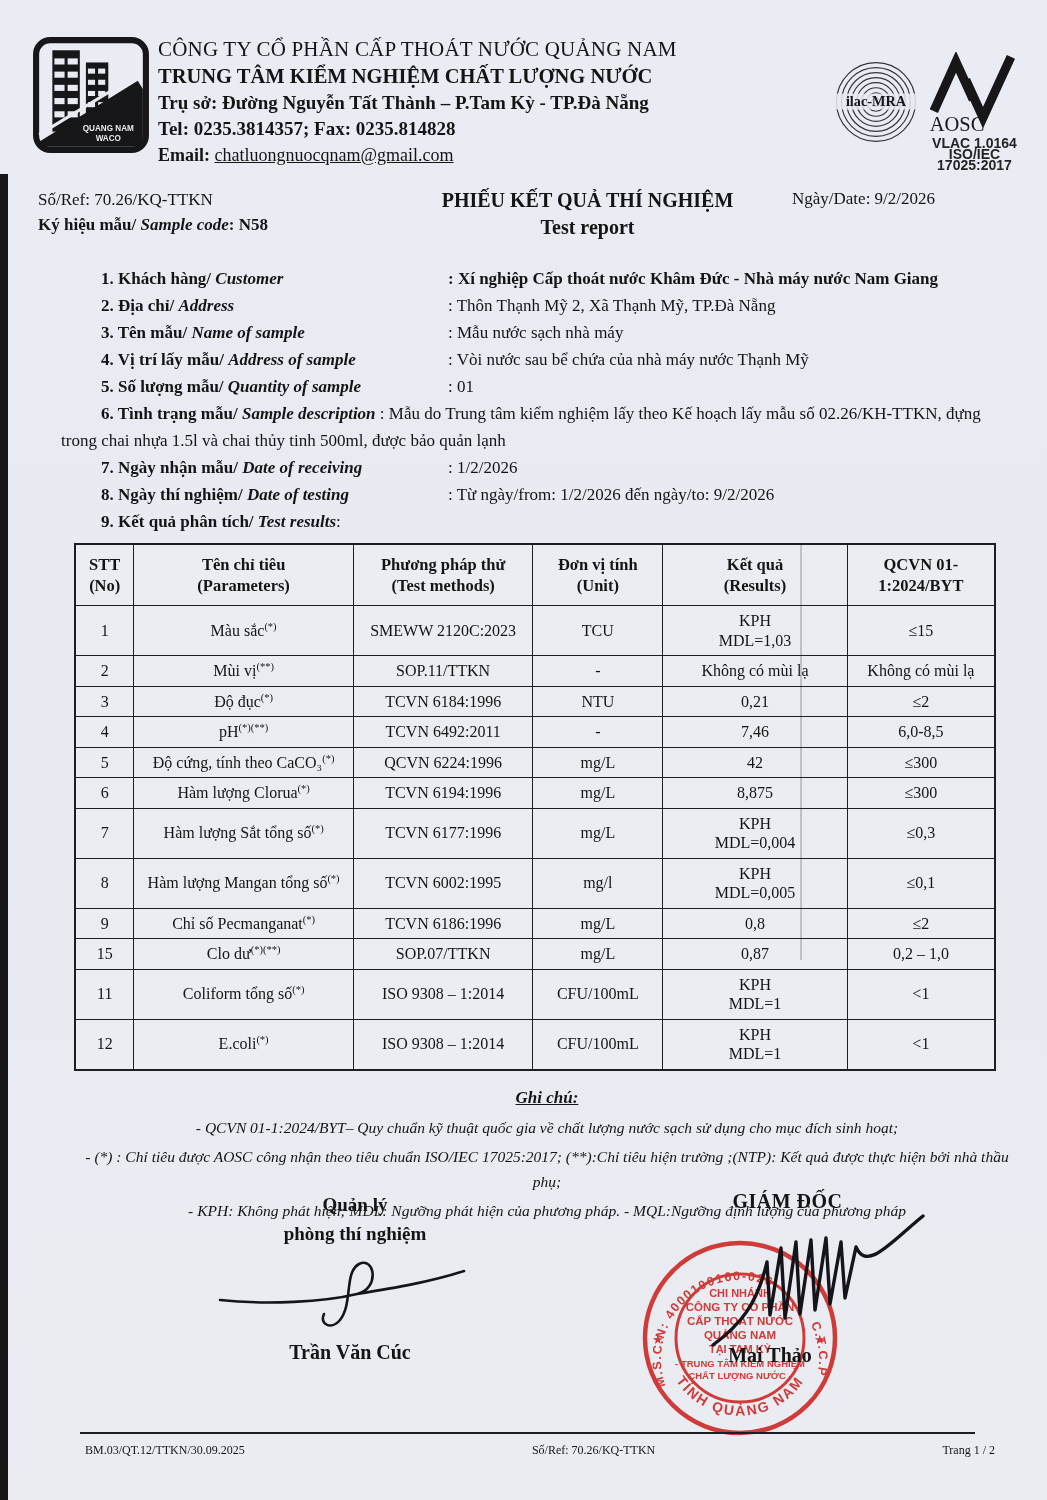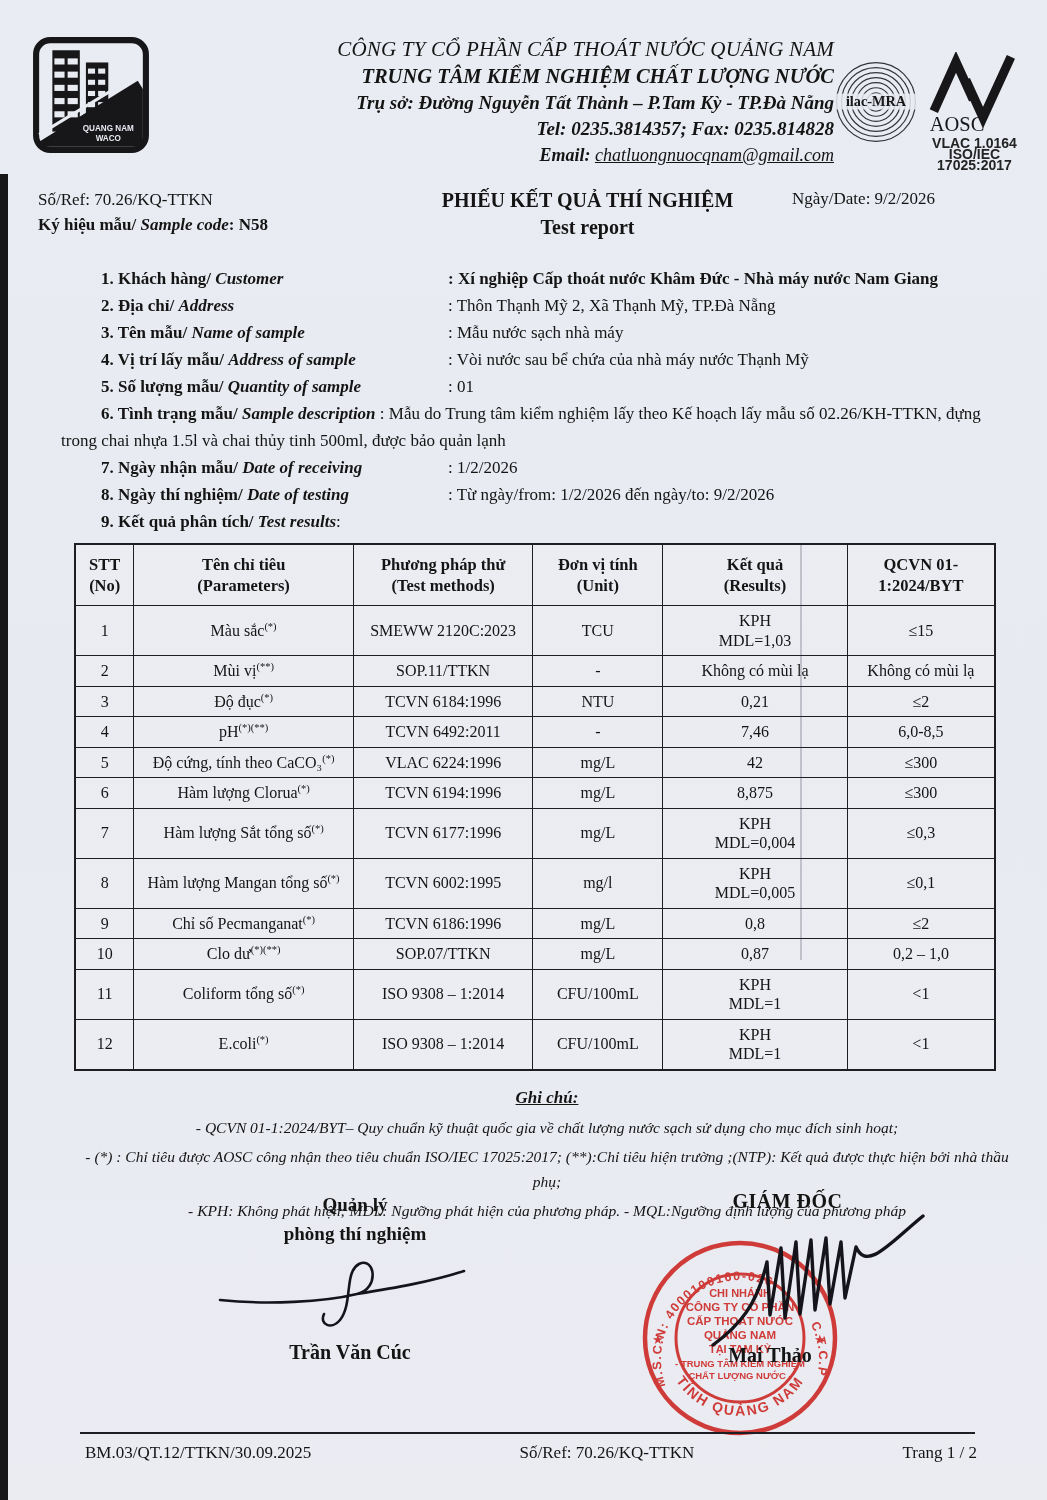--- a/index.html
+++ b/index.html
@@ -4,21 +4,21 @@
 <style>
   html,body{margin:0;padding:0;}
   body{width:1047px;height:1500px;background:#e9ebf2;overflow:hidden;}
   .page{position:relative;width:1047px;height:1500px;font-family:"Liberation Serif",serif;color:#141414;background:linear-gradient(180deg,#eaecf3 0%,#e8eaf1 50%,#eaecf2 100%);}
   .edge-line{position:absolute;left:0;top:174px;width:8px;height:1326px;background:#17171a;}
   .fold-line{position:absolute;left:800px;top:545px;width:2px;height:415px;background:rgba(40,40,60,.22);}
 
   
   .header{display:flex;padding:34px 18px 0 30px;align-items:flex-start;}
   .logo-left{width:128px;flex:0 0 128px;}
-  .header-center{flex:1;text-align:right;padding-top:2px;font-style:italic;}
+  .header-center{flex:1;text-align:left;padding-top:2px;}
   .h-company{font-size:21px;line-height:27px;letter-spacing:.2px;}
   .h-center-name{font-size:20.5px;font-weight:bold;line-height:27px;}
   .h-address{font-size:19px;font-weight:bold;line-height:26px;}
   .h-tel{font-size:19px;font-weight:bold;line-height:26px;}
   .h-email{font-size:18px;line-height:26px;}
   .h-email .lbl{font-weight:bold;}
   .h-email .adr{text-decoration:underline;}
   .logos-right{width:195px;flex:0 0 195px;display:flex;padding-top:18px;}
   .aosc-block{text-align:center;margin-left:2px;}
   .aosc-small{font-family:"Liberation Sans",sans-serif;font-size:14px;font-weight:bold;line-height:11px;color:#232323;}
@@ -62,21 +62,21 @@
   .sig-right-title{position:absolute;left:690px;top:4px;width:195px;text-align:center;font-size:20px;font-weight:bold;letter-spacing:.5px;}
   .sig-left-name{position:absolute;left:220px;top:155px;width:260px;text-align:center;font-size:20px;font-weight:bold;}
   .sig-right-name{position:absolute;left:675px;top:158px;width:190px;text-align:center;font-size:20px;font-weight:bold;}
   .stamp{position:absolute;left:640px;top:52px;}
   .sig-scribble-left{position:absolute;left:212px;top:52px;}
   .sig-scribble-right{position:absolute;left:695px;top:14px;}
 
   
   .footer{position:absolute;left:0;top:1432px;width:1047px;}
   .footer-line{margin-left:80px;width:895px;border-top:2.2px solid #1d1d22;}
-  .footer-row{display:flex;justify-content:space-between;padding:9px 70px 0 85px;font-size:17px;gap:18px;}
+  .footer-row{display:flex;justify-content:space-between;padding:9px 52px 0 85px;font-size:12px;gap:18px;}
 </style>
 </head>
 <body>
 
 <div class="page">
   <div class="edge-line"></div>
   <div class="fold-line"></div>
 
   <div class="header">
     <div class="logo-left">
@@ -257,21 +257,21 @@
             <td>-</td>
             <td>
               <div>7,46</div>
             </td>
             <td>6,0-8,5</td>
           </tr>
 
           <tr>
             <td>5</td>
             <td class="c-param"><span>Độ cứng, tính theo CaCO₃</span><sup>(*)</sup></td>
-            <td>VLAC 6224:1996</td>
+            <td>QCVN 6224:1996</td>
             <td>mg/L</td>
             <td>
               <div>42</div>
             </td>
             <td>≤300</td>
           </tr>
 
           <tr>
             <td>6</td>
             <td class="c-param"><span>Hàm lượng Clorua</span><sup>(*)</sup></td>
@@ -312,21 +312,21 @@
             <td class="c-param"><span>Chỉ số Pecmanganat</span><sup>(*)</sup></td>
             <td>TCVN 6186:1996</td>
             <td>mg/L</td>
             <td>
               <div>0,8</div>
             </td>
             <td>≤2</td>
           </tr>
 
           <tr>
-            <td>10</td>
+            <td>15</td>
             <td class="c-param"><span>Clo dư</span><sup>(*)(**)</sup></td>
             <td>SOP.07/TTKN</td>
             <td>mg/L</td>
             <td>
               <div>0,87</div>
             </td>
             <td>0,2 – 1,0</td>
           </tr>
 
           <tr>

